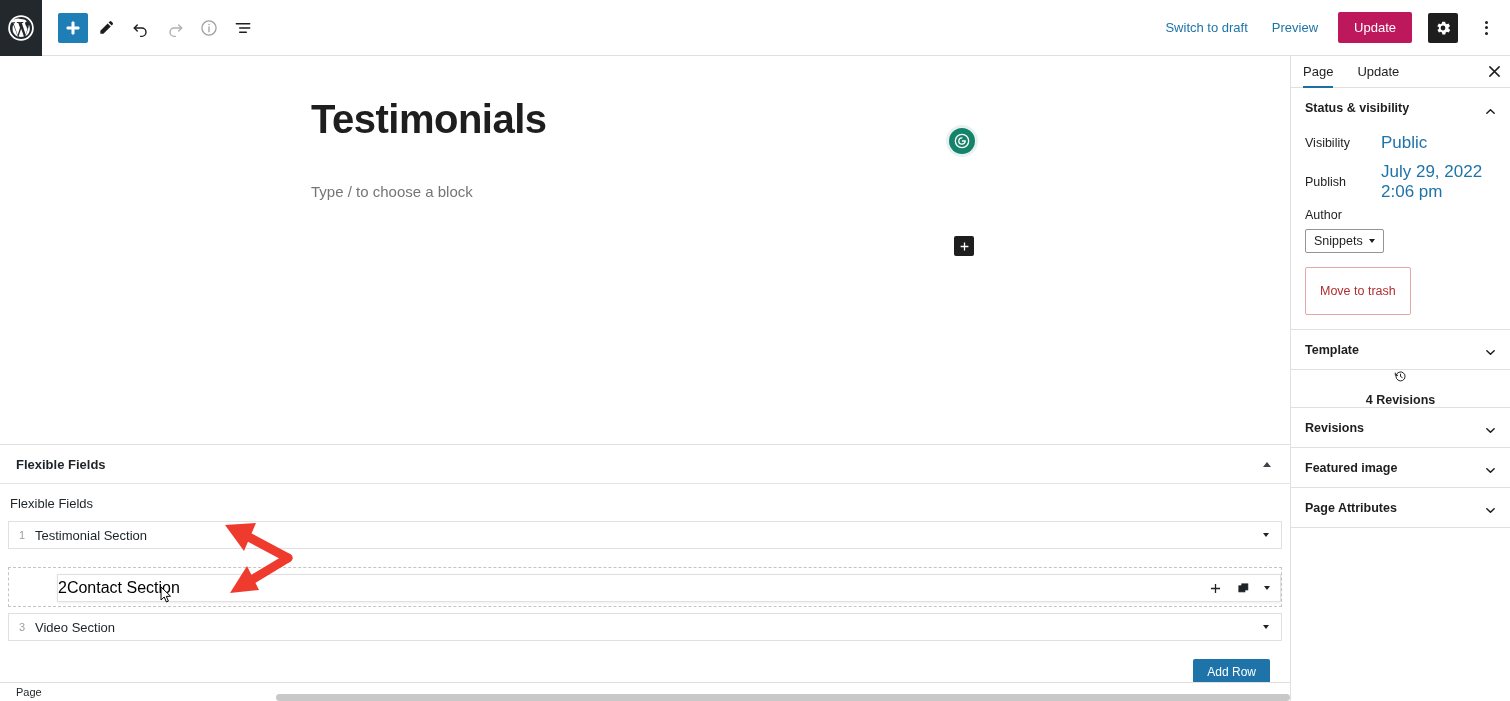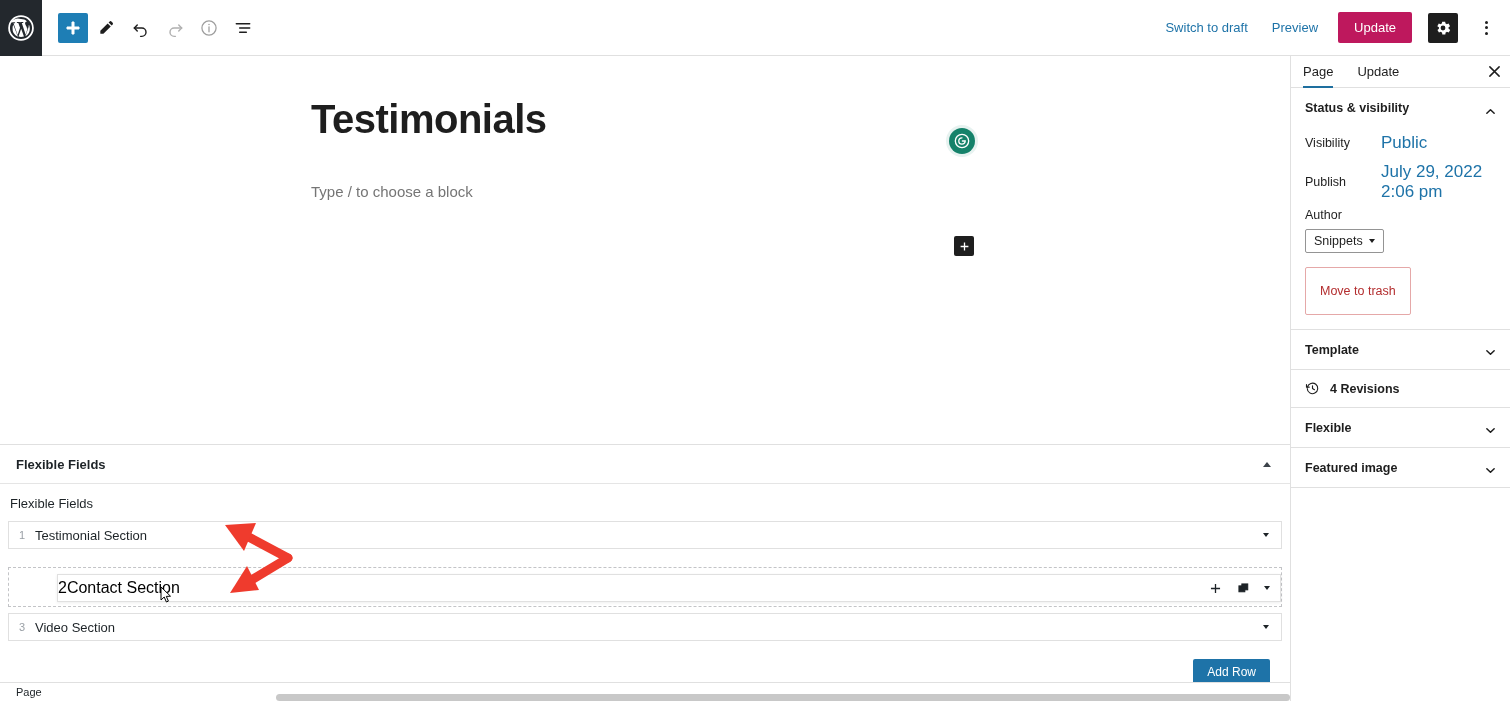--- a/index.html
+++ b/index.html
@@ -254,21 +254,21 @@
     border-left: 3px solid transparent; border-right: 3px solid transparent;
     border-top: 4px solid #1e1e1e; }
   #trash-btn {
     margin-top: 14px; display: inline-block;
     border: 1px solid #e5a8a8; border-radius: 2px;
     color: #b32d2e; background: #fff; font-size: 12.5px;
     padding: 16px 14px; cursor: pointer; font-family: inherit;
   }
   #revisions-row {
     height: 38px; display: flex; align-items: center; gap: 10px;
-    padding: 0 14px; border-bottom: 1px solid #e0e0e0; cursor: pointer;
+    padding: 0 14px; border-bottom: 1px solid #e0e0e0; cursor: pointer; flex-direction: column;
   }
   #revisions-row svg { width: 15px; height: 15px; stroke: #1e1e1e; fill: none; stroke-width: 1.5; }
   #revisions-row .t { font-size: 12.5px; color: #1e1e1e; font-weight: bold; }
 
   
   #annotation { position: absolute; left: 0; top: 0; width: 1510px; height: 701px; pointer-events: none; z-index: 70; }
 </style>
 </head>
 <body>
 
@@ -466,38 +466,46 @@
   <div id="revisions-row">
     <svg viewBox="0 0 20 20" stroke-linecap="round" stroke-linejoin="round">
       <path d="M3.2 8.2A7 7 0 1 1 3 10"></path>
         <path d="M2 4.6v3.6h3.6"></path>
         <path d="M10 6.4V10l2.6 1.6"></path>
     </svg>
     <span class="t">4 Revisions</span>
   </div>
 
   <div class="sb-panel-head">
-    <span class="t">Flexible</span>
+    <span class="t">Revisions</span>
     <span class="chev">
       <svg viewBox="0 0 12 12" stroke-linecap="round" stroke-linejoin="round">
           <path d="M2 4 L6 8 L10 4"></path>
         </svg>
     </span>
   </div>
 
   <div class="sb-panel-head">
     <span class="t">Featured image</span>
     <span class="chev">
       <svg viewBox="0 0 12 12" stroke-linecap="round" stroke-linejoin="round">
           <path d="M2 4 L6 8 L10 4"></path>
         </svg>
     </span>
   </div>
 
 
+  <div class="sb-panel-head">
+    <span class="t">Page Attributes</span>
+    <span class="chev">
+      <svg viewBox="0 0 12 12" stroke-linecap="round" stroke-linejoin="round">
+          <path d="M2 4 L6 8 L10 4"></path>
+        </svg>
+    </span>
+  </div>
 </div>
 
 <svg id="annotation" viewBox="0 0 1510 701">
   <g>
 
     <path d="M288 558 L243 534" stroke="#ef3b2d" stroke-width="9" stroke-linecap="round" fill="none"></path>
     <polygon points="225,525 256,523 244,551" fill="#ef3b2d"></polygon>
 
     <path d="M288 558 L248 582" stroke="#ef3b2d" stroke-width="9" stroke-linecap="round" fill="none"></path>
     <polygon points="230,593 247,566 259,590" fill="#ef3b2d"></polygon>

